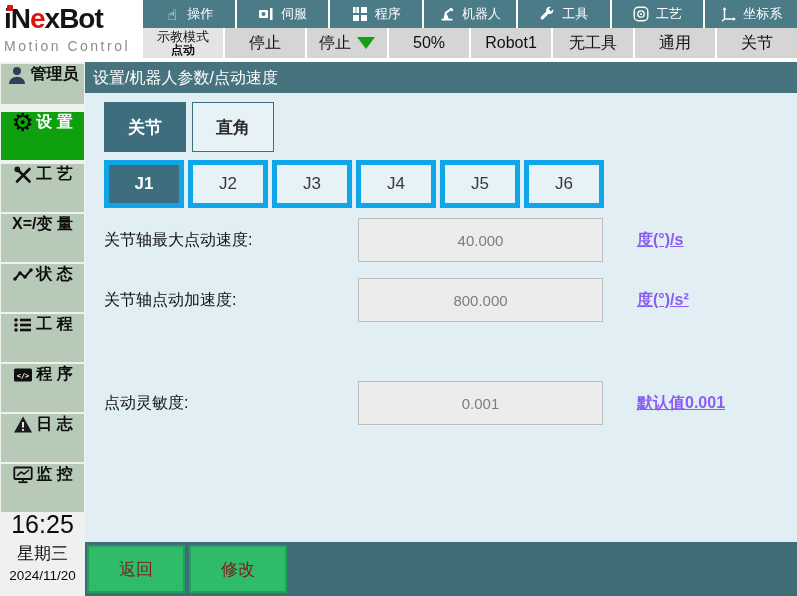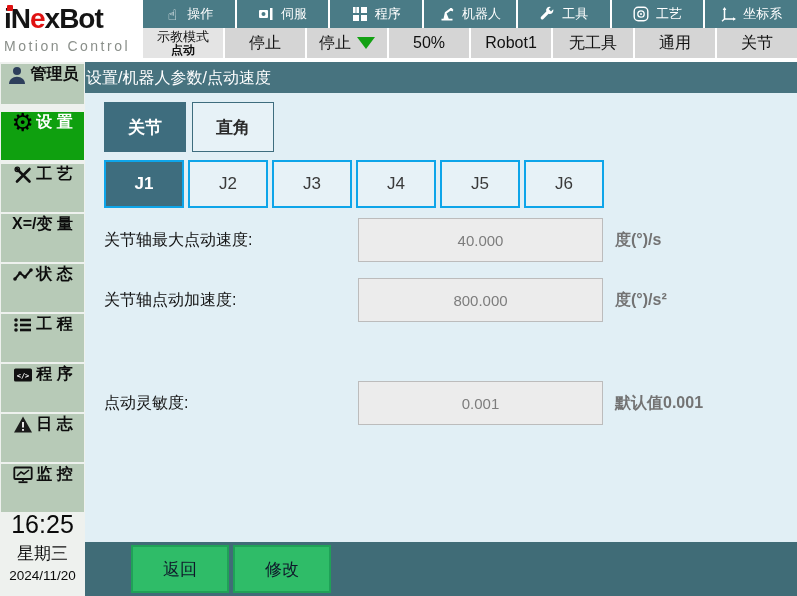--- a/index.html
+++ b/index.html
@@ -22,52 +22,52 @@
   .hand-glyph { font-size:15px; line-height:15px; color:#fff; }
 
   .status-row { position:absolute; left:143px; top:28px; width:654px; height:32px; display:flex; gap:2px; background:#fff; padding-bottom:2px; }
   .status-btn { flex:1 1 0; background:#d5d5d5; color:#101010; display:flex; align-items:center; justify-content:center; font-size:16px; gap:6px; }
   .status-btn.mode { background:#e4e4e4; flex-direction:column; gap:0; justify-content:center; }
   .status-btn.mode .l1 { font-size:13px; line-height:15px; }
   .status-btn.mode .l2 { font-size:12px; line-height:13px;font-weight:bold; }
   .tri-down { width:0; height:0; border-left:9px solid transparent; border-right:9px solid transparent; border-top:12px solid #13a113; display:inline-block; }
 
   
-  .breadcrumb { position:absolute; left:85px; top:62px; width:712px; height:31px; background:#47737f; color:#fff; font-size:16px; line-height:31px; padding-left:1px; }
+  .breadcrumb { position:absolute; left:85px; top:62px; width:712px; height:31px; background:#47737f; color:#fff; font-size:16px; line-height:31px; padding-left:8px; }
 
   
   .sidebar { position:absolute; left:0; top:62px; width:85px; height:534px; background:#eef1ee; }
   .sb-item { position:absolute; left:1px; width:83px; background:#b7cab7; display:flex; align-items:flex-start; justify-content:center; gap:3px; font-size:16px; font-weight:700; color:#0d0d0d; }
   .sb-item.selected { background:#0fa00f; color:#fff; }
   .sb-icon { display:flex; align-items:center; justify-content:center; width:21px; height:21px; }
   .sb-icon svg { display:block; }
   .gear-glyph { font-size:25px; line-height:21px; color:#000; }
   .clock { position:absolute; left:0; width:85px; text-align:center; color:#0a0a0a; }
   .clock.time { top:448px; font-size:25px; }
   .clock.weekday { top:480px; font-size:17px; }
   .clock.date { top:506px; font-size:13.5px; }
 
   
   .main { position:absolute; left:85px; top:93px; width:712px; height:449px; background:#e1eff5; }
   .mode-tabs { position:absolute; left:19px; top:9px; display:flex; gap:6px; }
   .mode-tab { width:82px; height:50px; display:flex; align-items:center; justify-content:center; font-size:17px; font-weight:700; color:#2b2b2b; background:#e7f2f7; border:1px solid #3e6d7e; }
   .mode-tab.selected { background:#3e6d7e; color:#fff; border-color:#3e6d7e; }
   .joint-tabs { position:absolute; left:19px; top:67px; display:flex; gap:4px; }
-  .joint-tab { width:80px; height:48px; display:flex; align-items:center; justify-content:center; font-size:17px; color:#3a3a3a; background:#e7f2f7; border:2px solid #0ea5e9; }
+  .joint-tab { width:80px; height:48px; display:flex; align-items:center; justify-content:center; font-size:17px; color:#3a3a3a; background:#e7f2f7; border:5px solid #0ea5e9; }
   .joint-tab.selected { background:#3e6d7e; color:#fff; font-weight:700; }
 
   .field-row { position:absolute; left:0; width:712px; height:44px; }
   .field-row .flabel { position:absolute; left:19px; top:0; line-height:44px; font-size:16px; color:#141414; }
   .field-row input { position:absolute; left:273px; top:0; width:245px; height:44px; background:#ececec; border:1px solid #bcbcbc; text-align:center; font-size:15px; color:#7d7d7d; font-family:"Liberation Sans","DejaVu Sans",sans-serif; }
-  .field-row .funit { position:absolute; left:530px; top:0; line-height:44px; font-size:16px; font-weight:700; color:#737373; }
+  .field-row .funit { position:absolute; left:552px; top:0; line-height:44px; font-size:16px; font-weight:700; color:#8b5cf6;text-decoration:underline; }
   .row-0 { top:125px; } .row-1 { top:185px; } .row-2 { top:288px; }
 
   
   .footer { position:absolute; left:85px; top:542px; width:712px; height:54px; background:#406c77; }
-  .footer-btn { position:absolute; top:3px; width:98px; height:48px; background:#2fbc68; border:2px solid #1fa157; color:#0f172a; font-size:17px; display:flex; align-items:center; justify-content:center;margin-left:44px; }
+  .footer-btn { position:absolute; top:3px; width:98px; height:48px; background:#2fbc68; border:2px solid #1fa157; color:#7f1d1d; font-size:17px; display:flex; align-items:center; justify-content:center; }
   .footer-btn.back { left:2px; }
   .footer-btn.modify { left:104px; }
 </style>
 </head>
 <body>
 
 <div class="screen">
 
   <div class="header">
     <div class="logo">

